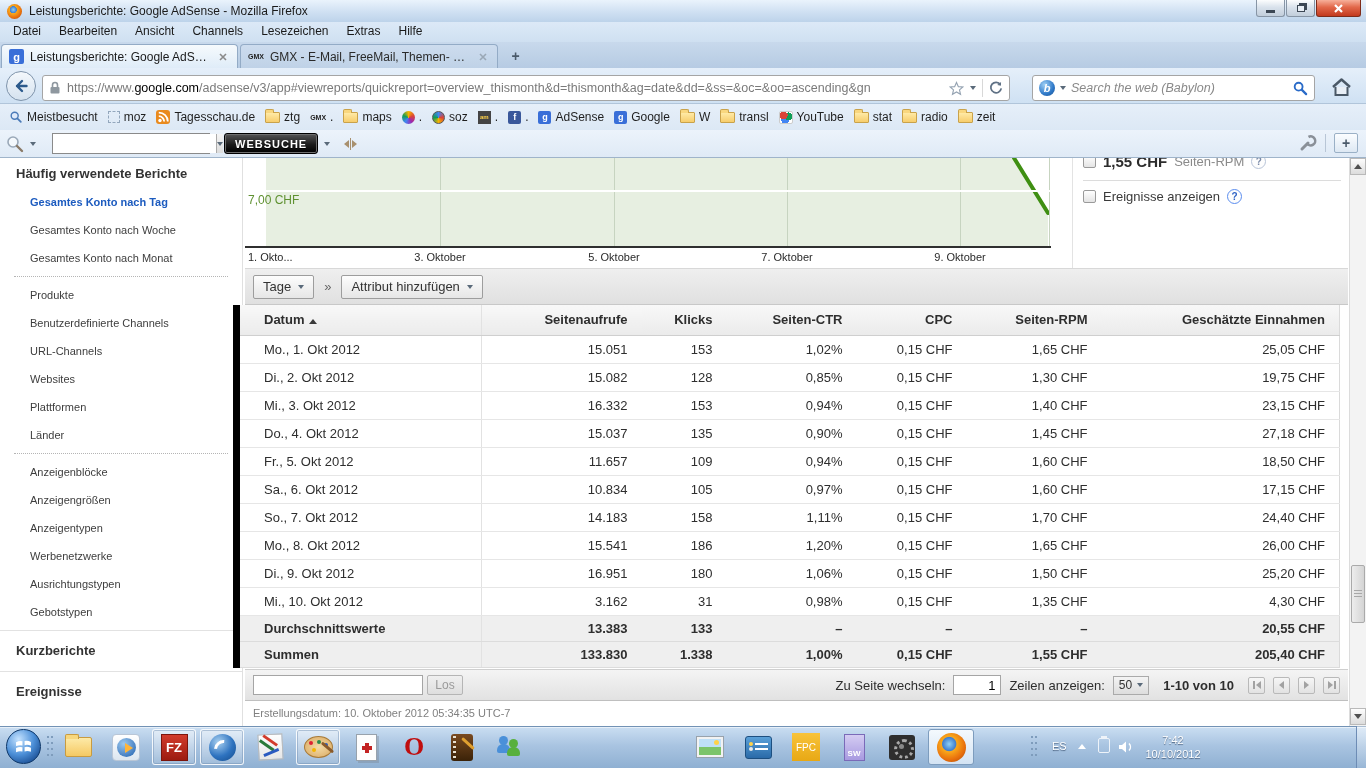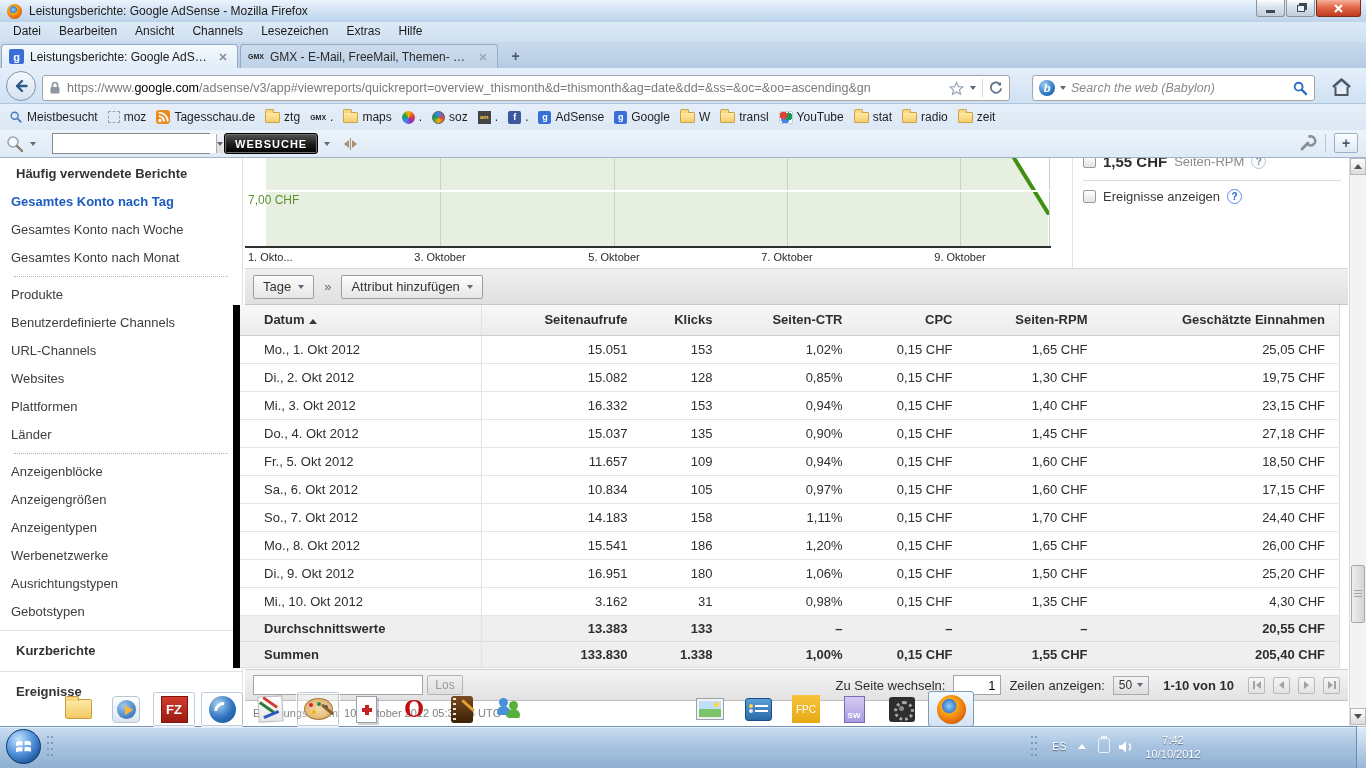--- a/index.html
+++ b/index.html
@@ -66,21 +66,21 @@
   .tr2{width:0;height:0;border-top:4px solid transparent;border-bottom:4px solid transparent;border-left:5px solid #a8906e}
   .split-bar{width:1px;height:12px;background:#a8906e}
   .ws-right{position:absolute;right:8px;top:3px;display:flex;align-items:center;gap:8px}
   .vsep{width:1px;height:18px;background:#b8c6d6}
   .plusbtn{width:24px;height:20px;border:1px solid #9ab0c6;border-radius:2px;background:linear-gradient(#fbfdff,#dde8f3);color:#4a5a6a;font-size:14px;font-weight:bold;display:flex;align-items:center;justify-content:center}
 
   
   .sidebar{position:absolute;left:0;top:158px;width:243px;height:568px;background:#fff;border-right:1px solid #e0e0e0;padding-top:2px}
   .sh{height:28px;line-height:28px;padding-left:16px;font-weight:bold;color:#333;font-size:13px}
   .sh.big{height:32px;line-height:32px}
-  .si{height:28px;line-height:28px;padding-left:11px;color:#3d3d3d;font-size:13px;white-space:nowrap}
+  .si{height:28px;line-height:28px;padding-left:30px;color:#3d3d3d;font-size:11px;white-space:nowrap}
   .si.sel{color:#1c5bbf;font-weight:bold}
   .dotline{border:none;border-top:1px dotted #b5b5b5;margin:4px 14px 4px 14px}
   .solidline{border:none;border-top:1px solid #e2e2e2;margin:4px 0}
 
   
   .plot{position:absolute;left:266px;top:158px;width:784px;height:88px;background:#fff}
   .gridv{position:absolute;top:158px;width:1px;height:88px;background:#c7d4c0;z-index:2}
   .gridh{position:absolute;left:266px;top:190px;width:784px;height:2px;background:#fff;z-index:2}
   .ylab{position:absolute;left:248px;top:193px;font-size:12px;color:#5f9131;z-index:3}
   .xaxis{position:absolute;left:245px;top:246px;width:806px;height:2px;background:#2f2f2f}
@@ -130,21 +130,21 @@
   .sbtn{position:absolute;left:0;width:16px;height:17px;border:1px solid #b9b9b9;background:linear-gradient(#fdfdfd,#dcdcdc);display:flex;align-items:center;justify-content:center}
   .sa-up{width:0;height:0;border-left:4px solid transparent;border-right:4px solid transparent;border-bottom:5px solid #505050}
   .sa-dn{width:0;height:0;border-left:4px solid transparent;border-right:4px solid transparent;border-top:5px solid #505050}
   .sthumb{position:absolute;left:1px;top:407px;width:14px;height:58px;border:1px solid #aaa;border-radius:2px;background:linear-gradient(90deg,#ededed,#d4d4d4);display:flex;align-items:center;justify-content:center}
   .grip3{width:8px;height:8px;background:repeating-linear-gradient(to bottom,#a8a8a8 0 1px,transparent 1px 3px)}
 
   
   .taskbar{position:absolute;left:0;top:726px;width:1366px;height:42px;background:linear-gradient(#cadef2,#a9c4e1 45%,#8fb0d2);border-top:1px solid #7292b5;box-shadow:inset 0 1px 0 rgba(255,255,255,.55)}
   .orb{position:absolute;left:6px;top:729px;width:35px;height:35px;border-radius:50%;border:1px solid #0c3668;background:radial-gradient(circle at 35% 28%,#c4e2ff,#4d90d8 48%,#14468c 88%);display:flex;align-items:center;justify-content:center}
   .tgrip{position:absolute;top:734px;width:8px;height:26px;background-image:radial-gradient(circle,#7e9cbc 1px,transparent 1.3px);background-size:4px 6px}
-  .tbtn{position:absolute;top:691px;width:44px;height:36px;border-radius:3px;display:flex;align-items:center;justify-content:center}
+  .tbtn{position:absolute;top:729px;width:44px;height:36px;border-radius:3px;display:flex;align-items:center;justify-content:center}
   .tbtn.run{border:1px solid rgba(255,255,255,.8);background:linear-gradient(rgba(255,255,255,.5),rgba(255,255,255,.12));box-shadow:inset 0 0 0 1px rgba(110,140,175,.45)}
   .tbtn.active{border:1px solid #7d9cbd;background:linear-gradient(#f4f9fd,#d3e3f3)}
 
   .ico-folder{width:27px;height:20px;background:linear-gradient(#fdeaa8,#f5c963);border:1px solid #c89b40;border-radius:2px;position:relative}
   .ico-folder::before{content:"";position:absolute;left:-1px;top:-4px;width:12px;height:4px;background:#f8d77d;border:1px solid #c89b40;border-bottom:none;border-radius:2px 2px 0 0}
   .ico-wmp{width:28px;height:27px;border-radius:4px;background:linear-gradient(#fff,#dce6f0);border:1px solid #b9c6d6;position:relative}
   .ico-wmp::before{content:"";position:absolute;left:4px;top:3px;width:19px;height:19px;border-radius:50%;background:radial-gradient(circle at 35% 30%,#9cc8ee,#1f5fae)}
   .ico-wmp::after{content:"";position:absolute;left:12px;top:8px;width:0;height:0;border-top:5px solid transparent;border-bottom:5px solid transparent;border-left:8px solid #ffb53a}
   .ico-fz{width:27px;height:27px;background:linear-gradient(#d23b2c,#9c1b10);border:1px solid #7c150c;color:#fff;font-weight:bold;font-size:13px;display:flex;align-items:center;justify-content:center}
   .ico-blue{width:27px;height:27px;border-radius:50%;background:radial-gradient(circle at 35% 30%,#a8d0f0,#2e73c0 55%,#144a8a);position:relative}

